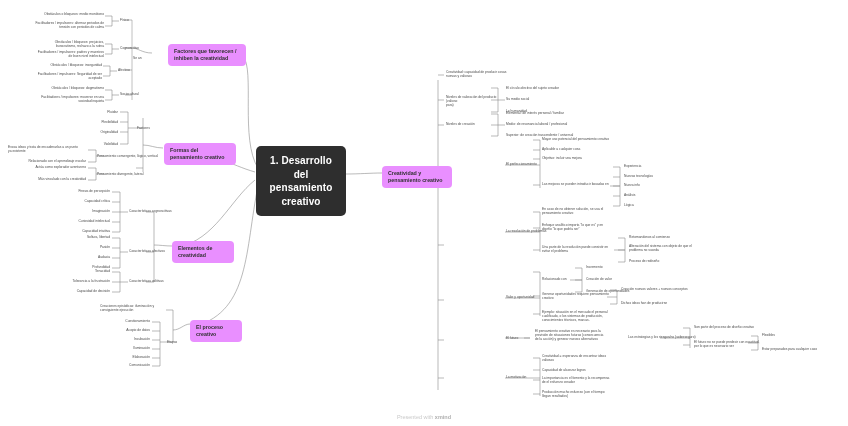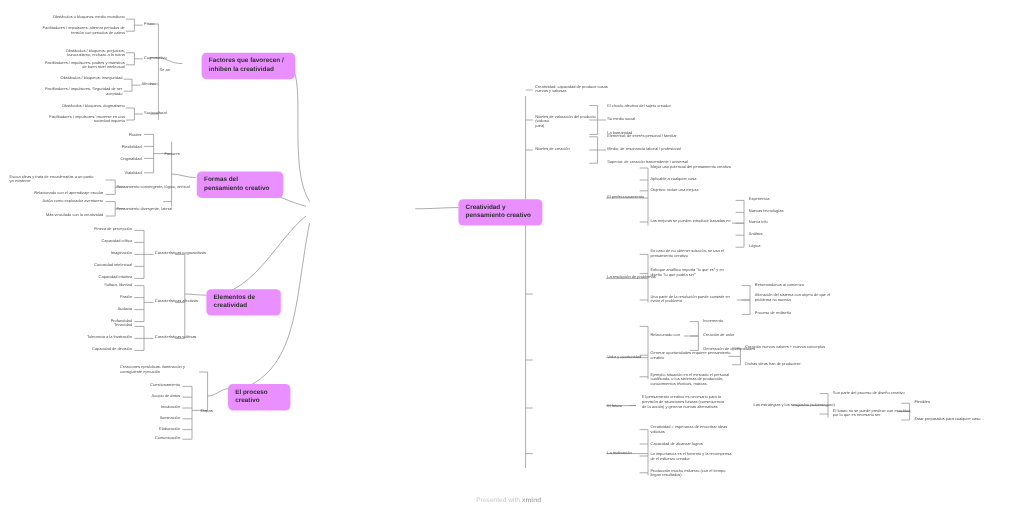--- a/index.html
+++ b/index.html
@@ -106,20 +106,21 @@
       <path d="M617 290 L617 304 M617 290 L610 290 M617 304 L610 304 M617 297 L607 297"></path>
 
       <path d="M530 338 L524 338 M505 338 L530 338"></path>
       <path d="M690 328 L690 348 M690 328 L683 328 M690 345 L683 345 M690 338 L660 338"></path>
       <path d="M758 336 L758 350 M758 336 L751 336 M758 350 L751 350 M758 343 L748 343"></path>
 
       <path d="M540 358 L540 396 M540 358 L533 358 M540 370 L533 370 M540 380 L533 380 M540 394 L533 394 M540 378 L505 378"></path>
     </g>
   </svg>
 
+  <div class="node root" style="left:256px;top:146px;width:90px;">1. Desarrollo del pensamiento creativo</div>
 
   <div class="node topic" style="left:168px;top:44px;width:78px;">Factores que favorecen / inhiben la creatividad</div>
   <div class="node topic" style="left:164px;top:143px;width:72px;">Formas del pensamiento creativo</div>
   <div class="node topic" style="left:172px;top:241px;width:62px;">Elementos de creatividad</div>
   <div class="node topic" style="left:190px;top:320px;width:52px;">El proceso creativo</div>
   <div class="node topic" style="left:382px;top:166px;width:70px;">Creatividad y pensamiento creativo</div>
 
   <div class="node sub l" style="left:133px;top:56px;width:22px;">Se an</div>
 
   <div class="node sub l" style="left:120px;top:18px;width:18px;">Físico</div>

